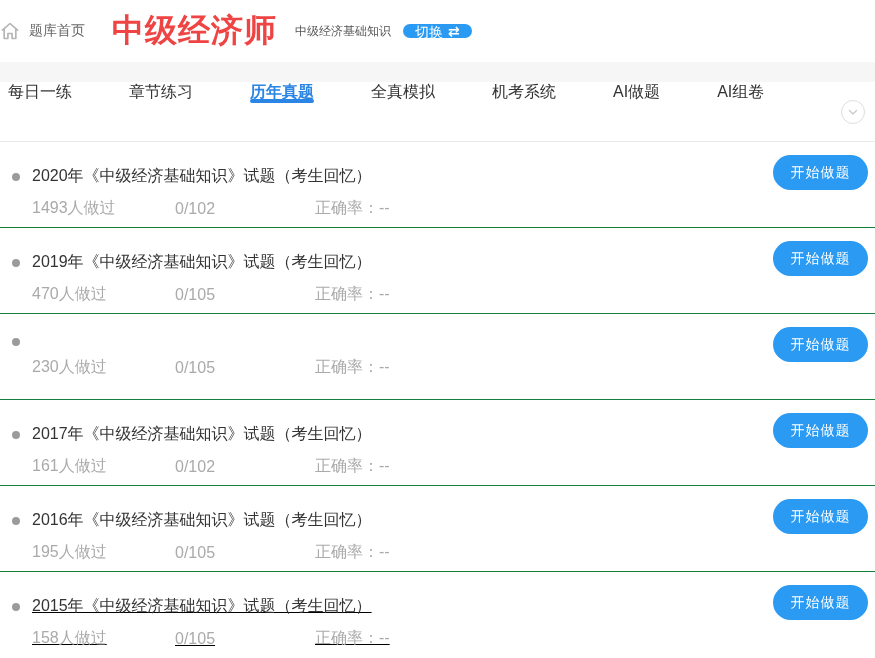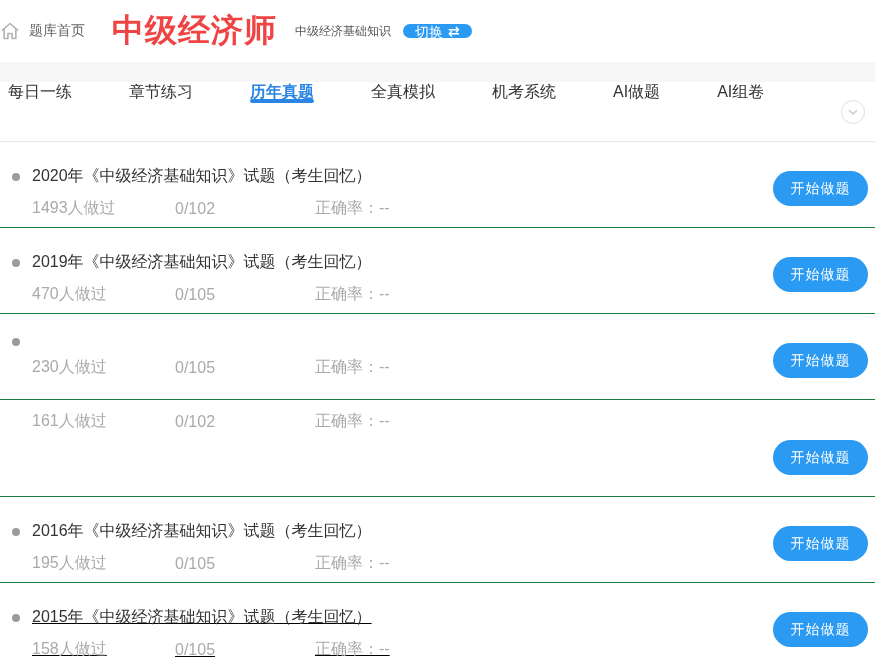--- a/index.html
+++ b/index.html
@@ -37,21 +37,21 @@
   
   .exam-item { position:relative; height:86px; border-bottom:1px solid #15803d; background:#fff; }
   .exam-item:last-child { border-bottom:none;text-decoration:underline; }
   .item-title-row { display:flex; align-items:center; padding:24px 0 0 12px; }
   .bullet { width:8px; height:8px; border-radius:50%; background:#9b9b9b; flex:0 0 auto; }
   .item-title { font-size:16px; color:#333; margin-left:12px; white-space:nowrap; }
   .item-stats { display:flex; align-items:center; padding-left:32px; margin-top:11px;
     font-size:16px; color:#aaa; }
   .stat-attempts { width:143px; }
   .stat-progress { width:140px; }
-  .start-btn { position:absolute; right:7px; top:29px; width:95px; height:35px; border:none;
+  .start-btn { position:absolute; right:7px; top:13px; width:95px; height:35px; border:none;
     border-radius:18px; background:#2b9af3; color:#fff; font-size:14px; cursor:pointer;
     display:flex; align-items:center; justify-content:center; font-family:inherit; letter-spacing:1px; }
 </style>
 </head>
 <body>
 
 <div class="header">
   <span class="home-icon">
     <svg viewBox="0 0 24 24" fill="none" stroke="currentColor" stroke-width="2" stroke-linejoin="round" stroke-linecap="round">
       <path d="M3 11 L12 3 L21 11"></path>
@@ -118,20 +118,24 @@
     </div>
     <div class="item-stats">
       <span class="stat-attempts">230人做过</span>
       <span class="stat-progress">0/105</span>
       <span class="stat-accuracy">正确率：--</span>
     </div>
     <button class="start-btn">开始做题</button>
   </div>
 
   <div class="exam-item">
+    <div class="item-title-row">
+      <span class="bullet"></span>
+      <span class="item-title">2017年《中级经济基础知识》试题（考生回忆）</span>
+    </div>
     <div class="item-stats">
       <span class="stat-attempts">161人做过</span>
       <span class="stat-progress">0/102</span>
       <span class="stat-accuracy">正确率：--</span>
     </div>
     <button class="start-btn">开始做题</button>
   </div>
 
   <div class="exam-item">
     <div class="item-title-row">

